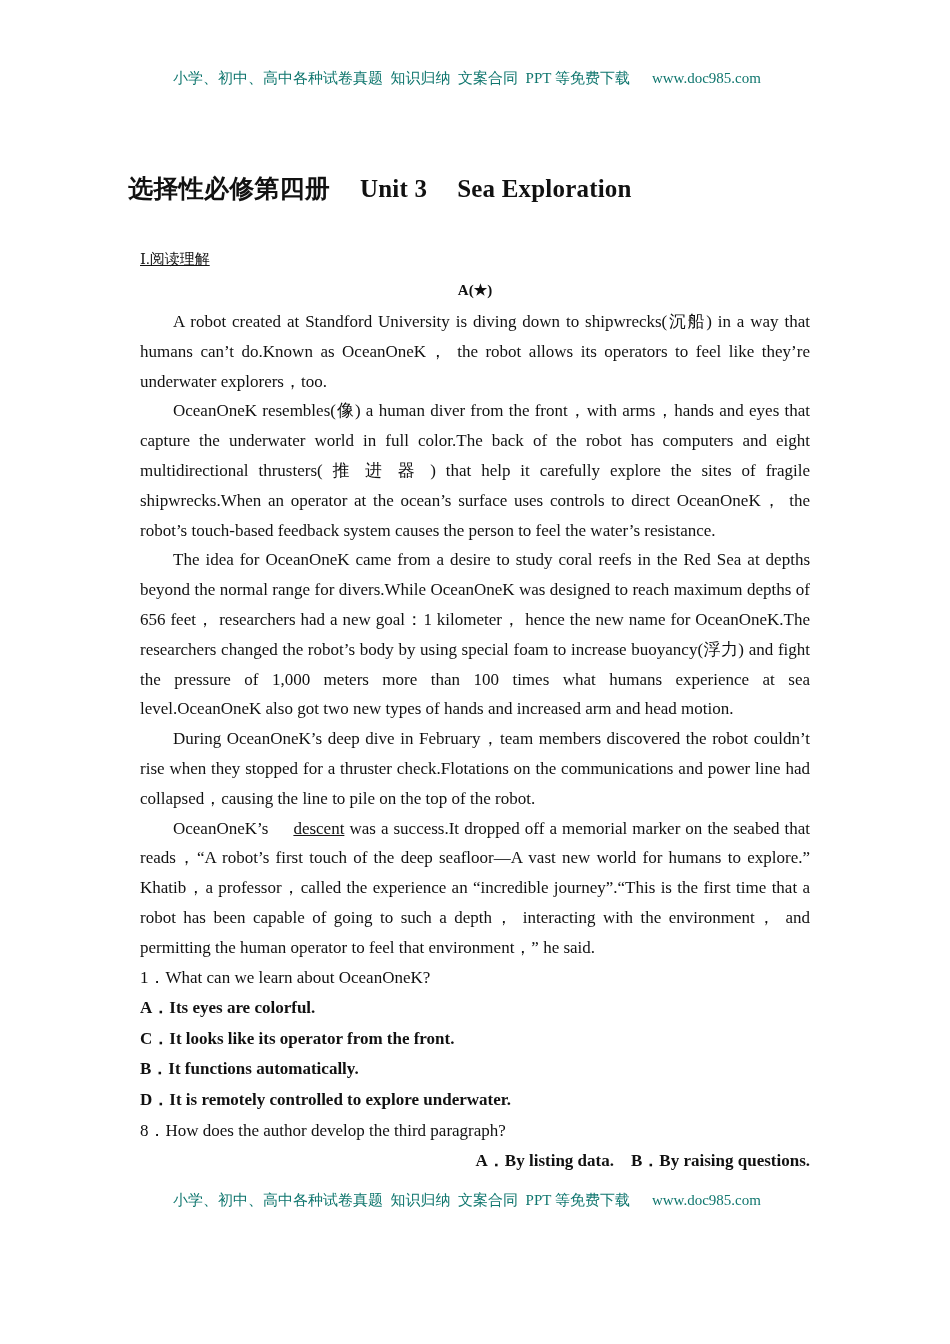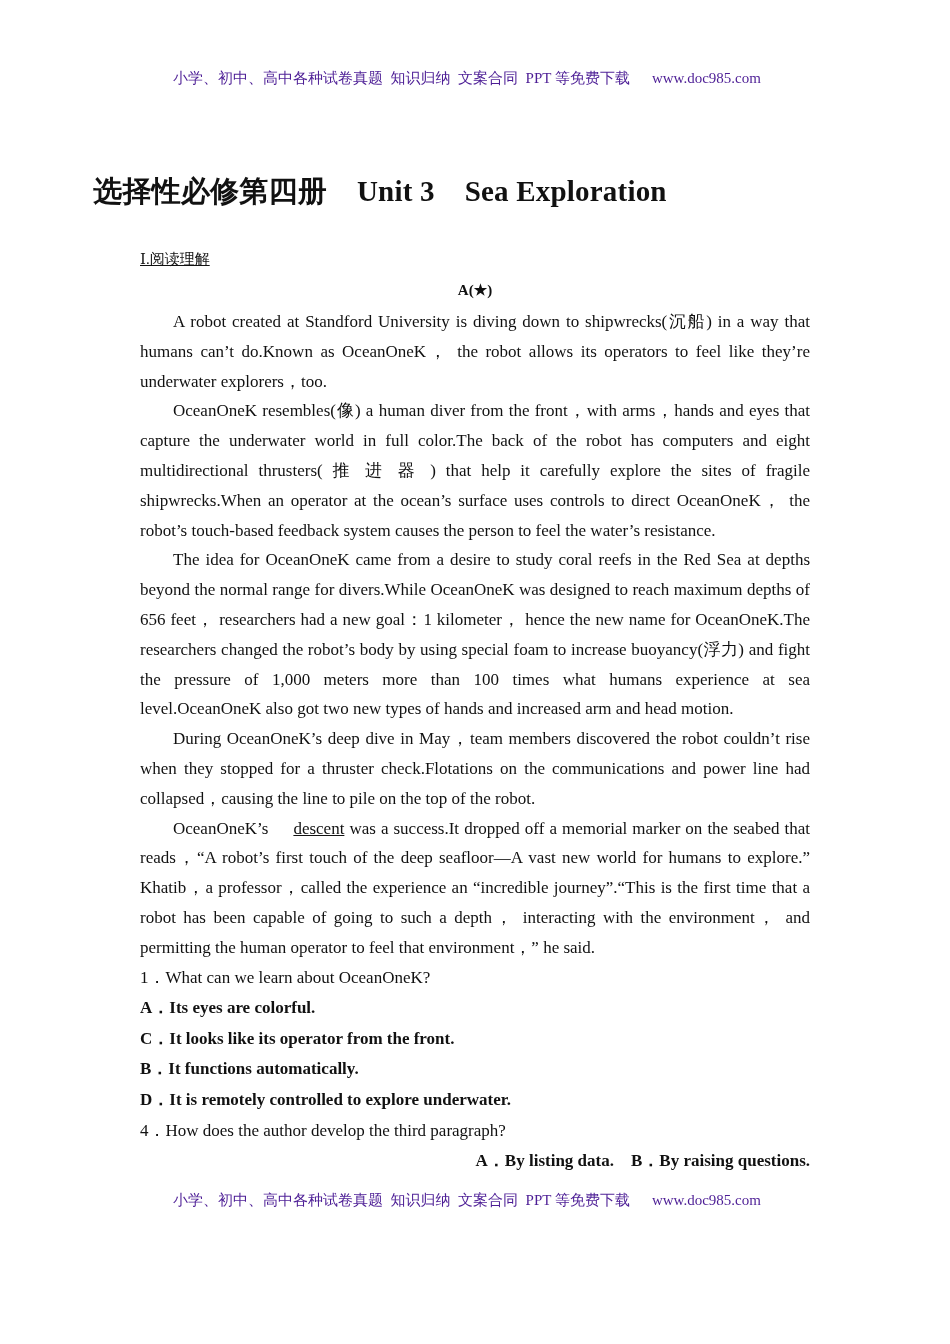--- a/index.html
+++ b/index.html
@@ -1,24 +1,24 @@
 <!DOCTYPE html>
 <html><head>
   <meta charset="utf-8">
   <style>
     html, body { margin: 0; padding: 0; background: #ffffff; }
     body { width: 950px; height: 1344px; position: relative; overflow: hidden;
            font-family: "Liberation Serif", "DejaVu Serif", serif; color: #111; }
     .header, .footer { position: absolute; left: 0; width: 934px; text-align: center;
-           font-size: 15px; color: #4c1d95; white-space: pre; }
+           font-size: 15px; color: #0f766e; white-space: pre; }
     .header { top: 69px; }
     .footer { top: 1191px; }
     .hdr-site { margin-left: 22px; }
     .title { position: absolute; top: 172px; left: 0; width: 760px; text-align: center;
-             font-size: 29px; font-weight: bold; letter-spacing: 0.2px; }
+             font-size: 25px; font-weight: bold; letter-spacing: 0.2px; }
     .title .gap { display: inline-block; width: 30px; }
     .section { position: absolute; top: 250px; left: 140px; font-size: 15px; text-decoration: underline; }
     .passage-label { position: absolute; top: 281px; left: 0; width: 950px; text-align: center;
              font-size: 15px; font-weight: bold; }
     .content { position: absolute; top: 307px; left: 140px; width: 670px; font-size: 17px;
                line-height: 29.8px; }
     .content p { margin: 0; text-align: justify; text-indent: 33px; }
     .u { text-decoration: underline; margin-left: 20px; }
     .q { margin: 0; font-weight: normal; line-height: 30.6px; }
     .opt { margin: 0; line-height: 30.6px; font-weight: bold; }
@@ -33,26 +33,26 @@
 </div>
 
 <div class="section">Ⅰ.阅读理解</div>
 
 <div class="passage-label">A(★)</div>
 
 <div class="content">
   <p>A robot created at Standford University is diving down to shipwrecks(沉船) in a way that humans can’t do.Known as OceanOneK， the robot allows its operators to feel like they’re underwater explorers，too.</p>
   <p>OceanOneK resembles(像) a human diver from the front，with arms，hands and eyes that capture the underwater world in full color.The back of the robot has computers and eight multidirectional thrusters( 推 进 器 ) that help it carefully explore the sites of fragile shipwrecks.When an operator at the ocean’s surface uses controls to direct OceanOneK， the robot’s touch-based feedback system causes the person to feel the water’s resistance.</p>
   <p>The idea for OceanOneK came from a desire to study coral reefs in the Red Sea at depths beyond the normal range for divers.While OceanOneK was designed to reach maximum depths of 656 feet， researchers had a new goal：1 kilometer， hence the new name for OceanOneK.The researchers changed the robot’s body by using special foam to increase buoyancy(浮力) and fight the pressure of 1,000 meters more than 100 times what humans experience at sea level.OceanOneK also got two new types of hands and increased arm and head motion.</p>
-  <p>During OceanOneK’s deep dive in May，team members discovered the robot couldn’t rise when they stopped for a thruster check.Flotations on the communications and power line had collapsed，causing the line to pile on the top of the robot.</p>
+  <p>During OceanOneK’s deep dive in February，team members discovered the robot couldn’t rise when they stopped for a thruster check.Flotations on the communications and power line had collapsed，causing the line to pile on the top of the robot.</p>
   <p><span>OceanOneK’s </span><span class="u">descent</span><span> was a success.It dropped off a memorial marker on the seabed that reads，“A robot’s first touch of the deep seafloor—A vast new world for humans to explore.” Khatib，a professor，called the experience an “incredible journey”.“This is the first time that a robot has been capable of going to such a depth， interacting with the environment， and permitting the human operator to feel that environment，” he said.</span></p>
 
   <div class="q">1．What can we learn about OceanOneK?</div>
   <div class="opt">A．Its eyes are colorful.</div>
   <div class="opt">C．It looks like its operator from the front.</div>
   <div class="opt">B．It functions automatically.</div>
   <div class="opt">D．It is remotely controlled to explore underwater.</div>
 
-  <div class="q">4．How does the author develop the third paragraph?</div>
+  <div class="q">8．How does the author develop the third paragraph?</div>
   <div class="opt" style="white-space:pre;text-align:right;">A．By listing data.　B．By raising questions.</div>
 </div>
 
 <div class="footer"><span>小学、初中、高中各种试卷真题  知识归纳  文案合同  PPT 等免费下载</span><span class="hdr-site">www.doc985.com</span></div>
 
 </body></html>

